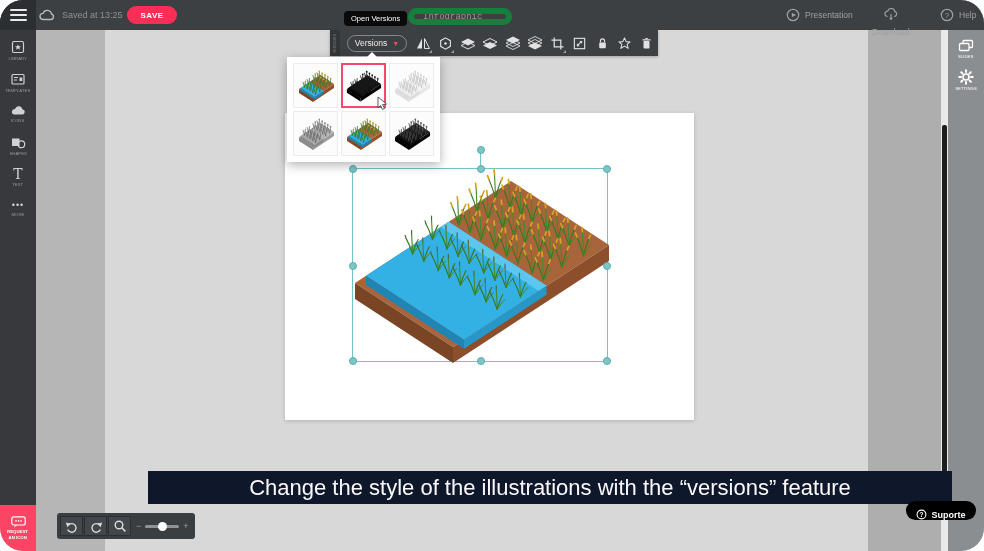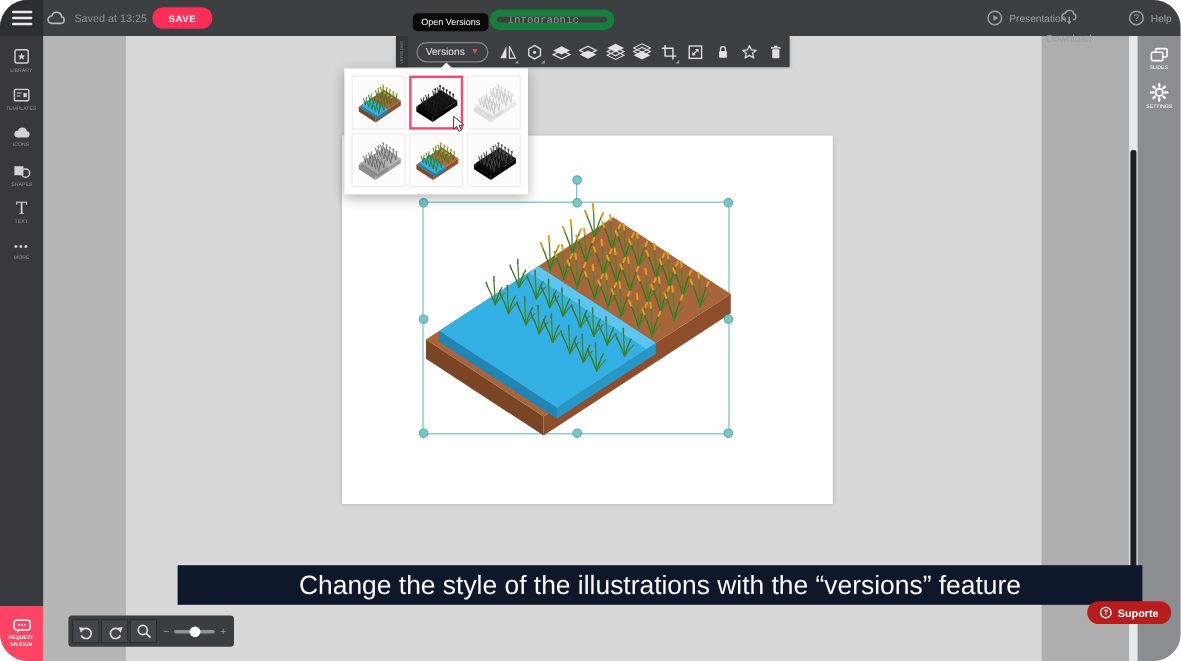--- a/index.html
+++ b/index.html
@@ -14,21 +14,21 @@
             display:flex;flex-direction:column;justify-content:center;align-items:center;gap:3px;cursor:pointer;}
   .menu-btn i{display:block;width:17px;height:2px;background:#e8eaeb;border-radius:1px;}
   .cloud-save{position:absolute;left:38px;top:8px;}
   .saved-text{position:absolute;left:62px;top:10px;font-size:9px;color:#8d9194;}
   .save-btn{position:absolute;left:127px;top:6px;width:50px;height:18px;border-radius:9px;background:#fb2e57;
             color:#fff;font-size:8px;font-weight:bold;display:flex;align-items:center;justify-content:center;
             letter-spacing:.5px;cursor:pointer;}
   .doc-input{position:absolute;left:408px;top:8px;width:104px;height:17px;border:6px solid #15803d;border-radius:9px;
              background:transparent;color:#95999d;font-size:9px;padding:0 9px;outline:none;font-family:Liberation Mono, monospace;}
   .tb-item{position:absolute;top:8px;display:flex;align-items:center;gap:5px;color:#9ba0a3;font-size:8.5px;cursor:pointer;}
-  .tb-present{left:822px;}  .tb-download{left:872px;flex-direction:column;}  .tb-help{left:940px;}
+  .tb-present{left:786px;}  .tb-download{left:872px;flex-direction:column;}  .tb-help{left:940px;}
 
   
   .tooltip{position:absolute;left:344px;top:11px;height:15px;padding:0 7px;background:#0a0a0a;border-radius:4px;
            color:#fff;font-size:7.5px;font-weight:normal;display:flex;align-items:center;z-index:40;}
 
   
   .toolbar{position:absolute;left:330px;top:30px;width:328px;height:26px;background:#3d4043;z-index:22;
            display:flex;align-items:center;box-shadow:0 1px 3px rgba(0,0,0,.25);}
   .tb-handle{width:10px;height:26px;background:#333638;color:#83878a;font-size:6px;overflow:hidden;
              display:flex;align-items:center;justify-content:center;cursor:grab;}
@@ -95,22 +95,22 @@
   
   .zoombar{position:absolute;left:57px;top:513px;width:138px;height:26px;background:#3b3e41;border-radius:3px;z-index:16;
            display:flex;align-items:center;padding-left:3px;}
   .zb-btn{width:23px;height:20px;margin-right:1px;background:#43464a;border:1px solid #2c2f31;
           display:flex;align-items:center;justify-content:center;color:#dadcdd;font-size:12px;cursor:pointer;}
   .zb-minus,.zb-plus{color:#9a9ea2;font-size:9px;margin:0 4px;cursor:pointer;}
   .zb-track{position:relative;width:34px;height:3px;background:#8f9397;border-radius:2px;cursor:pointer;}
   .zb-thumb{position:absolute;left:13px;top:-3px;width:9px;height:9px;border-radius:50%;background:#fff;cursor:pointer;}
 
   
-  .suporte{position:absolute;left:906px;top:501px;width:70px;height:19px;border-radius:10px;background:#b91c1c;z-index:18;
-           display:flex;align-items:center;justify-content:center;gap:4px;color:#fff;font-size:9px;font-weight:bold;cursor:pointer;}
+  .suporte{position:absolute;left:906px;top:501px;width:70px;height:19px;border-radius:10px;background:#000000;z-index:18;
+           display:flex;align-items:flex-end;justify-content:center;gap:4px;color:#fff;font-size:9px;font-weight:bold;cursor:pointer;}
 </style>
 </head>
 <body>
 
 <div class="app">
 
   <div class="band band-left"></div>
   <div class="band band-right"></div>
 
   <div class="page"></div>

